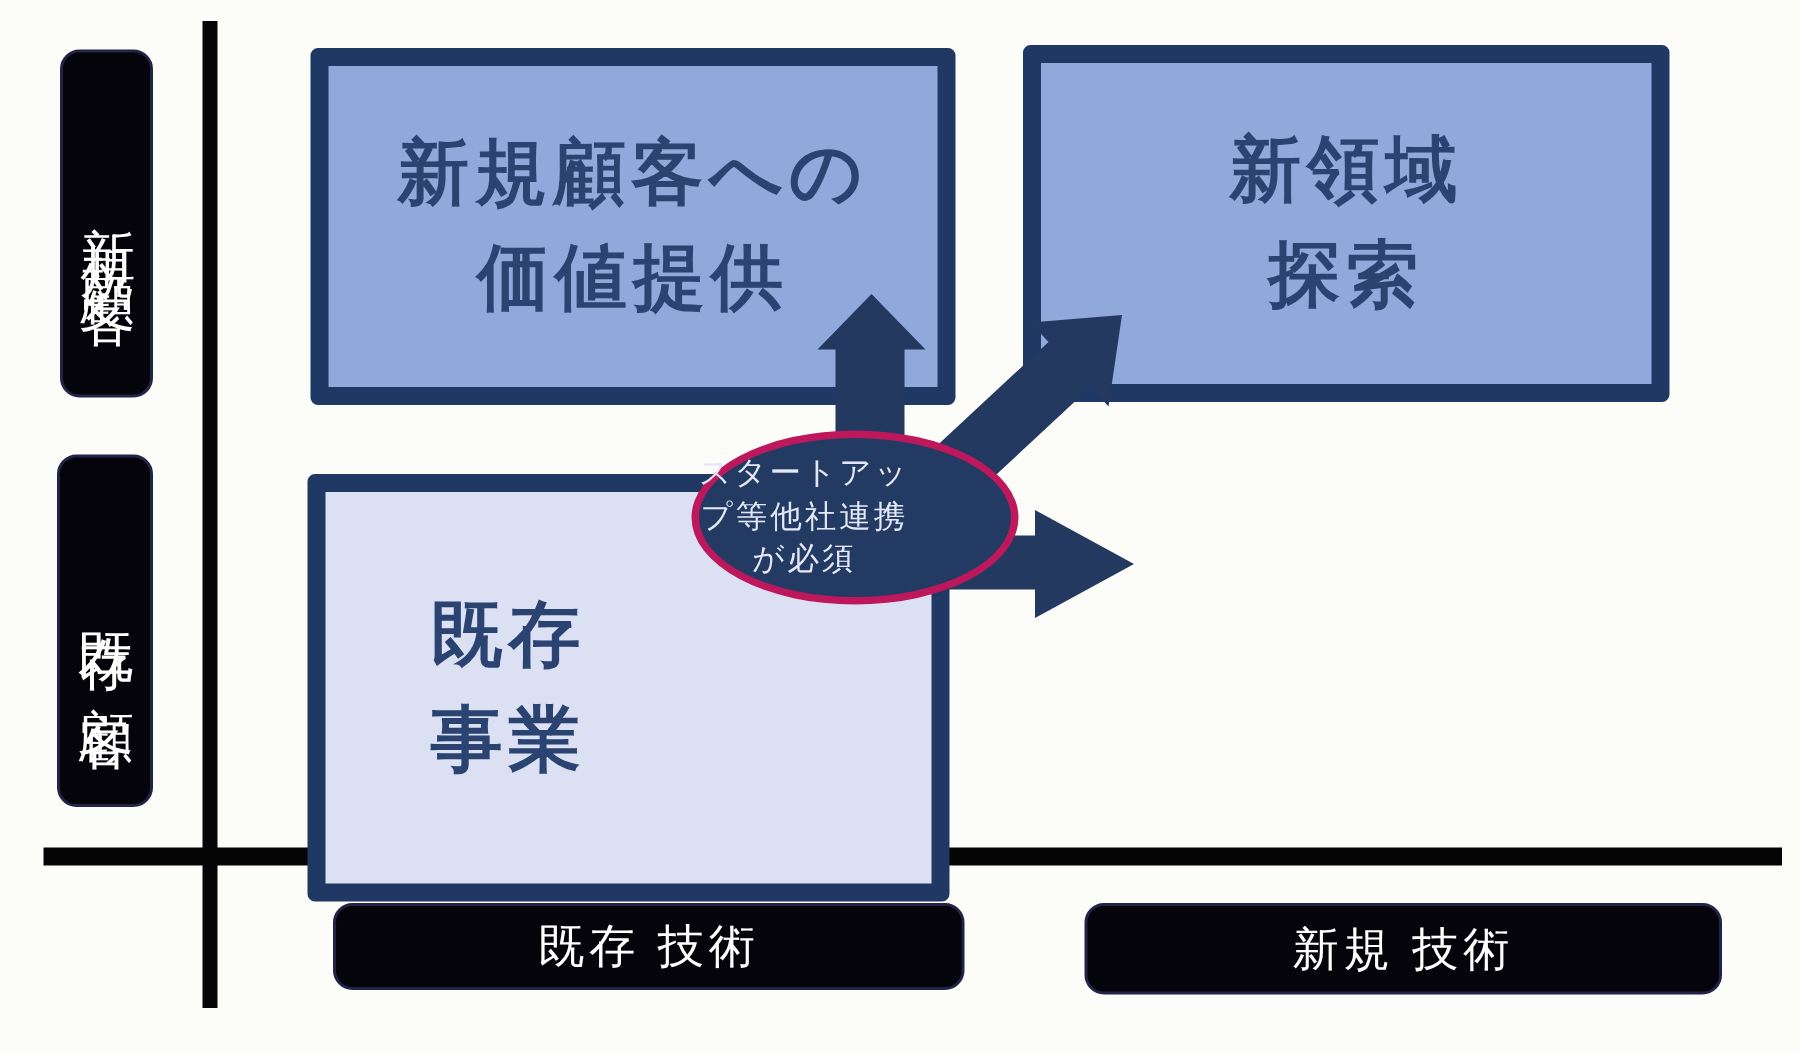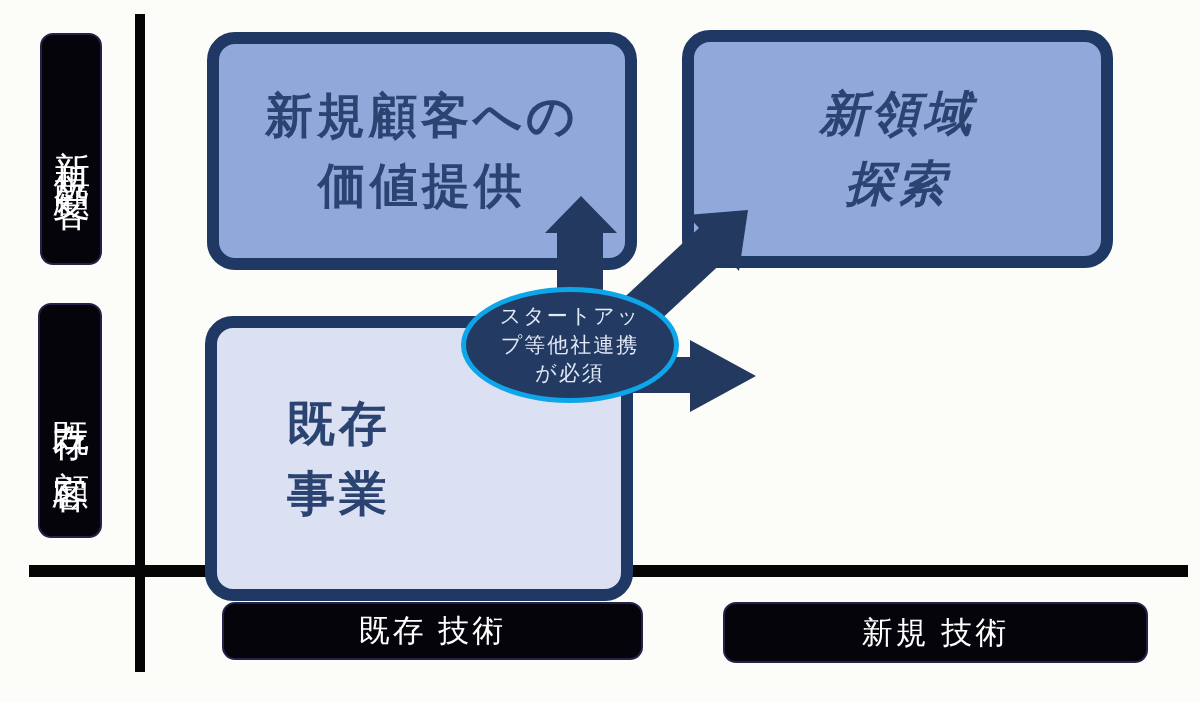--- a/index.html
+++ b/index.html
@@ -7,27 +7,27 @@
     --quadrant-fill:#91a8db; --quadrant-fill-light:#dbe1f2;
     --callout-fill:#233a63; --callout-text:#e2e8f6;
     --axis-black:#050505; --label-bg:#04040a; --label-text:#ffffff;
     --background:#fcfcf9;
   }
   html,body{margin:0;padding:0;}
   body{font-family:"Liberation Sans", sans-serif; background:#fff;}
   .canvas{position:relative;width:1200px;height:702px;background:var(--background);overflow:hidden;}
 
   
-  .qbox{position:absolute;border:12px solid var(--navy-border);border-radius:28px;
+  .qbox{position:absolute;border:12px solid var(--navy-border);border-radius:5px;
         background:var(--quadrant-fill);box-sizing:border-box;z-index:1;
         display:flex;align-items:center;justify-content:center;}
   .qbox .qlabel{white-space:pre-line;font-weight:700;font-size:48px;line-height:1.45;
         letter-spacing:4px;color:var(--navy-text);text-align:center;}
   .qbox-tl{left:207px;top:32px;width:430px;height:238px;}
-  .qbox-tr{left:682px;top:30px;width:431px;height:238px;font-style:italic;}
+  .qbox-tr{left:682px;top:30px;width:431px;height:238px;}
   .qbox-bl{left:205px;top:316px;width:428px;height:285px;background:var(--quadrant-fill-light);
         justify-content:flex-start;}
   .qbox-bl .qlabel{text-align:left;padding-left:70px;}
   .qbox-br{left:688px;top:302px;width:425px;height:235px;}
 
   
   .axis-v{position:absolute;left:135px;top:14px;width:10px;height:658px;background:var(--axis-black);z-index:1;}
   .axis-h{position:absolute;left:29px;top:565px;width:1159px;height:12px;background:var(--axis-black);z-index:1;}
 
   
@@ -42,22 +42,22 @@
   .pill-y-bottom span{letter-spacing:4px;}
   .pill-x-left{left:222px;top:602px;width:421px;height:58px;}
   .pill-x-right{left:723px;top:602px;width:425px;height:61px;}
 
   
   .arrows{position:absolute;left:0;top:0;width:1200px;height:702px;z-index:2;pointer-events:none;}
   .arrows polygon{fill:var(--navy-arrow);}
 
   
   .callout{position:absolute;left:461px;top:287px;width:218px;height:116px;z-index:3;
-        background:var(--callout-fill);border:5px solid #0ea5e9;border-radius:50%;
-        box-sizing:border-box;display:flex;align-items:center;justify-content:center;}
+        background:var(--callout-fill);border:5px solid #be185d;border-radius:50%;
+        box-sizing:border-box;display:flex;align-items:center;justify-content:flex-start;}
   .callout .clabel{white-space:pre-line;color:var(--callout-text);font-size:21px;
         line-height:1.38;letter-spacing:2px;text-align:center;}
 </style>
 </head>
 <body>
 
 <div class="canvas">
 
   <div class="axis-v"></div>
   <div class="axis-h"></div>

